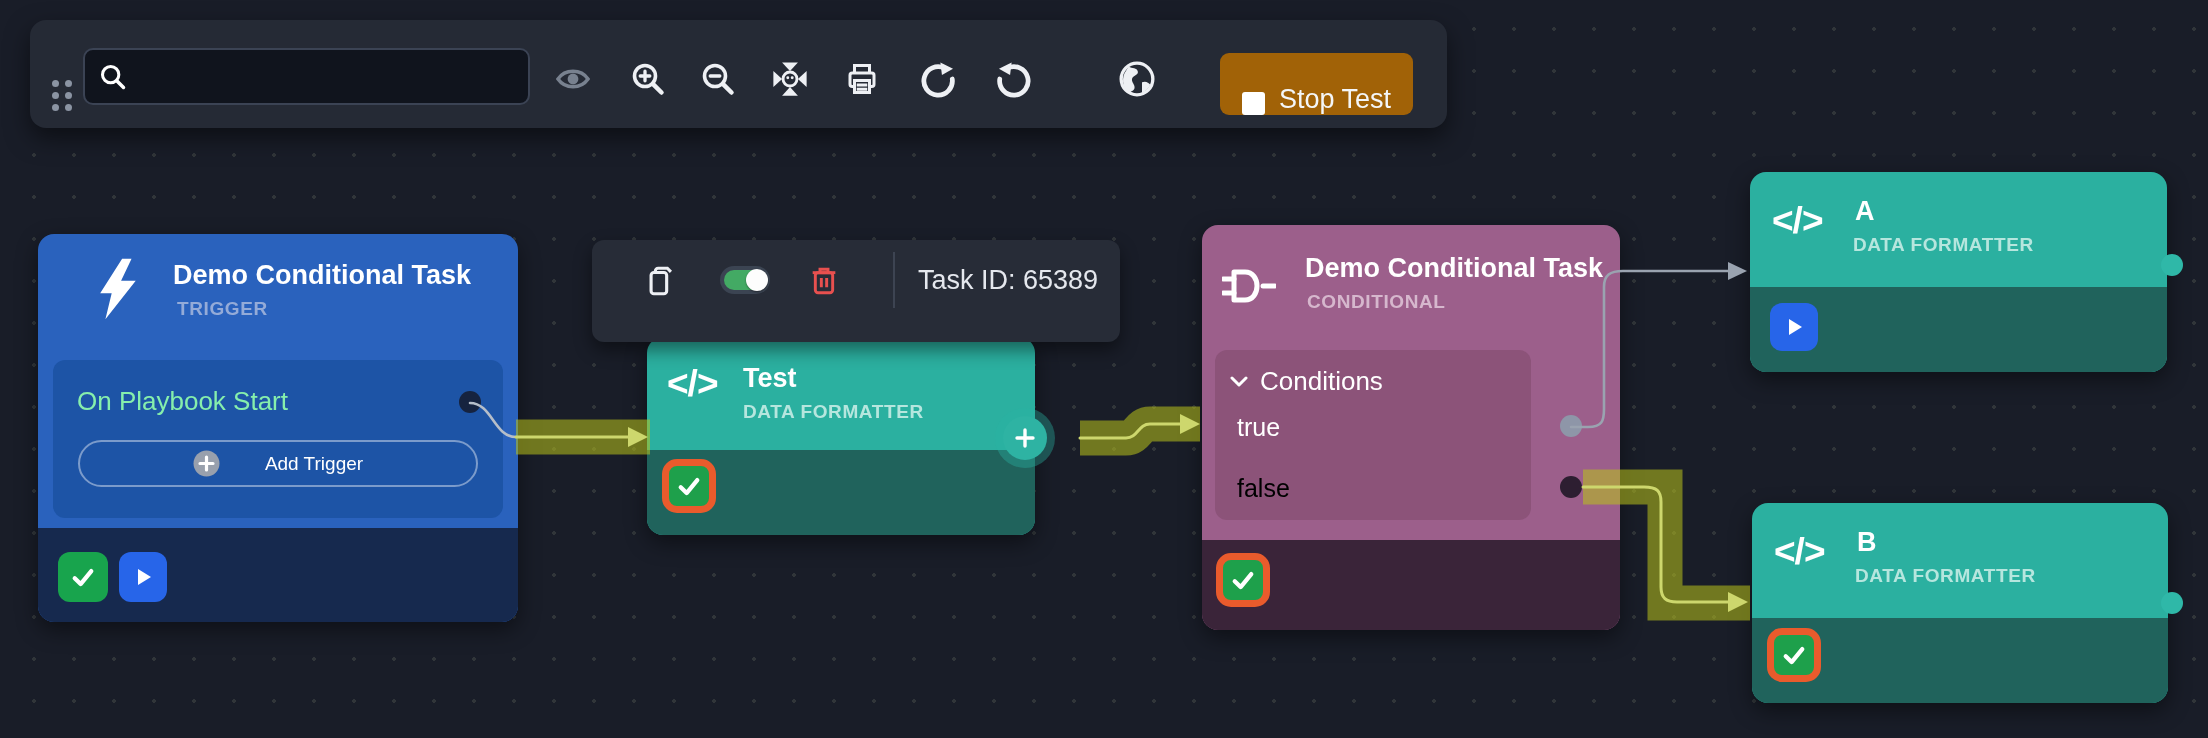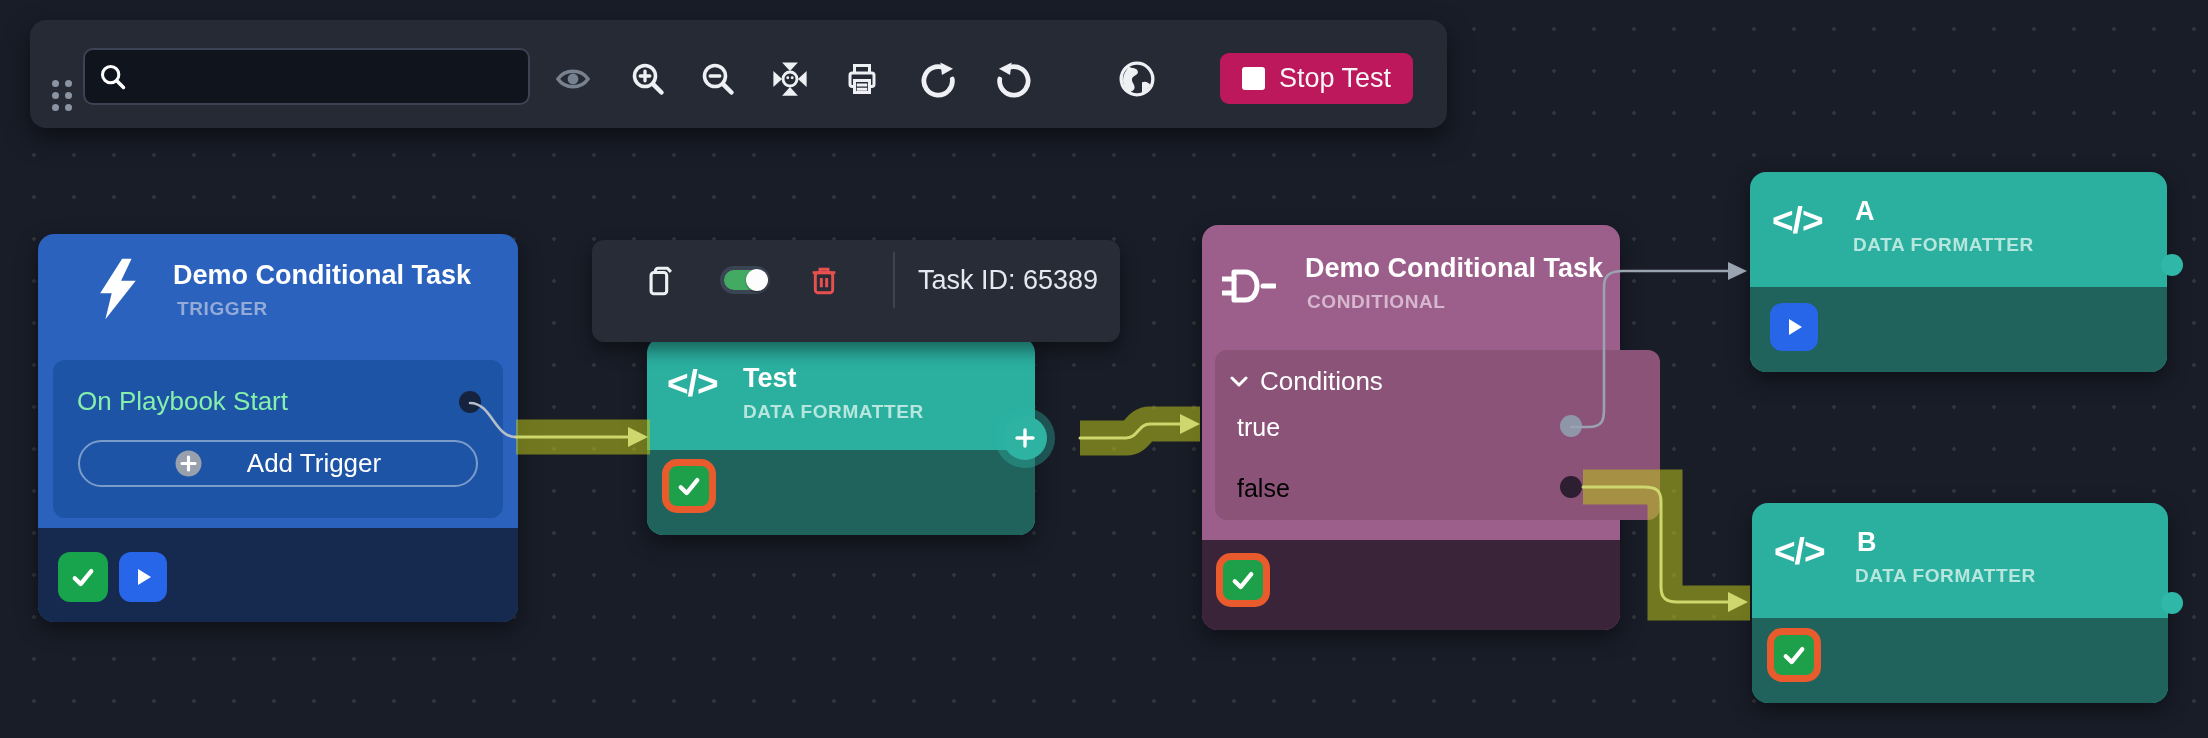--- a/index.html
+++ b/index.html
@@ -24,22 +24,22 @@
   .port{position:absolute;width:22px;height:22px;border-radius:50%;}
   
   #main-toolbar{position:absolute;left:30px;top:20px;width:1417px;height:108px;background:#252a35;
     border-radius:16px;box-shadow:0 10px 24px rgba(0,0,0,.5);z-index:10;}
   #search-box{position:absolute;left:53px;top:28px;width:447px;height:57px;background:#10141d;
     border:2px solid #3b4354;border-radius:10px;display:flex;align-items:center;padding:0 14px;}
   #search-input{flex:1;background:transparent;border:none;outline:none;color:#cfd5df;
     font-size:26px;margin-left:12px;}
   #search-input::placeholder{color:#6e7787;}
   .tb-icon{position:absolute;top:37px;width:44px;height:44px;display:flex;align-items:center;justify-content:center;cursor:pointer;}
-  #stop-btn{position:absolute;left:1190px;top:33px;width:193px;height:51px;background:#be185d;border-radius:9px;
-    display:flex;align-items:center;justify-content:center;gap:14px;cursor:pointer;}
+  #stop-btn{position:absolute;left:1190px;top:33px;width:193px;height:62px;background:#a16207;border-radius:9px;
+    display:flex;align-items:flex-end;justify-content:center;gap:14px;cursor:pointer;}
   #stop-btn .sq{width:23px;height:23px;background:#fff;border-radius:3px;}
   #stop-btn span{color:#f4f6f8;font-size:27px;}
   #task-toolbar{position:absolute;left:592px;top:240px;width:528px;height:102px;background:#272c37;
     border-radius:12px;box-shadow:0 8px 18px rgba(0,0,0,.45);z-index:10;}
   #handle{position:absolute;left:22px;top:60px;width:22px;height:34px;display:grid;
     grid-template-columns:7px 7px;grid-auto-rows:7px;gap:5px 6px;}
   #handle i{background:#8b94a3;border-radius:50%;}
   
   #toggle{position:absolute;left:128px;top:26px;width:50px;height:28px;background:#3b4452;border-radius:15px;cursor:pointer;}
   #toggle .tr{position:absolute;left:4px;top:4px;width:42px;height:20px;background:#43aa64;border-radius:10px;}
@@ -66,21 +66,21 @@
     <div style="position:absolute;left:15px;top:126px;width:450px;height:158px;background:#1d54a6;border-radius:12px;">
       <div style="position:absolute;left:24px;top:26px;color:#86efac;font-size:26px;">On Playbook Start</div>
       <span class="port" style="left:406px;top:31px;background:#16233f;"></span>
       <div class="pill" style="position:absolute;left:25px;top:80px;width:400px;height:47px;">
         <span>
           <svg width="27" height="27" viewBox="0 0 27 27">
               <circle cx="13.5" cy="13.5" r="13" fill="#98a0ad"></circle>
               <path d="M13.5 7v13M7 13.5h13" stroke="#fff" stroke-width="3.2" stroke-linecap="round"></path>
             </svg>
         </span>
-        <span style="color:#fff;font-size:26px;margin-left:32px;">Add Trigger</span>
+        <span style="color:#fff;font-size:19px;margin-left:32px;">Add Trigger</span>
       </div>
     </div>
 
     <div class="node-footer" style="height:94px;background:#16294e;">
       <div class="btn-sq" style="left:20px;top:24px;background:#18a44d;">
         <svg width="26" height="26" viewBox="0 0 22 22">
             <polyline points="4,12 9,17 18,6" fill="none" stroke="#fff" stroke-width="3.6" stroke-linecap="round" stroke-linejoin="round"></polyline>
           </svg>
       </div>
       <div class="btn-sq" style="left:81px;top:24px;width:48px;background:#2765e9;">
@@ -114,21 +114,21 @@
     <span style="position:absolute;left:20px;top:42px;">
       <svg width="54" height="38" viewBox="0 0 54 38">
         <path d="M1 12h11M1 26h11" stroke="#fff" stroke-width="5" stroke-linecap="round"></path>
         <path d="M12 5h11c16 0 16 28 0 28H12z" fill="none" stroke="#fff" stroke-width="5" stroke-linejoin="round"></path>
         <path d="M41 19h12" stroke="#fff" stroke-width="5" stroke-linecap="round"></path>
       </svg>
     </span>
     <div class="node-title" style="left:103px;top:28px;">Demo Conditional Task</div>
     <div class="node-type" style="left:105px;top:66px;color:#d6b7cd;">CONDITIONAL</div>
 
-    <div style="position:absolute;left:13px;top:125px;width:445px;height:170px;background:#8c5379;border-radius:12px;text-align:center;">
+    <div style="position:absolute;left:13px;top:125px;width:316px;height:170px;background:#8c5379;border-radius:12px;text-align:center;">
       <div style="position:absolute;left:15px;top:16px;display:flex;align-items:center;gap:12px;">
         <svg width="18" height="12" viewBox="0 0 18 12">
             <polyline points="2,2 9,9 16,2" fill="none" stroke="#fff" stroke-width="3" stroke-linecap="round" stroke-linejoin="round"></polyline>
           </svg>
         <span style="color:#fff;font-size:26px;">Conditions</span>
       </div>
       <div style="position:absolute;left:22px;top:63px;color:#fff;font-size:25px;">true</div>
       <span class="port" style="left:345px;top:65px;background:#8e96a8;"></span>
       <div style="position:absolute;left:22px;top:124px;color:#000000;font-size:25px;">false</div>
       <span class="port" style="left:345px;top:126px;background:#2d1e31;"></span>

